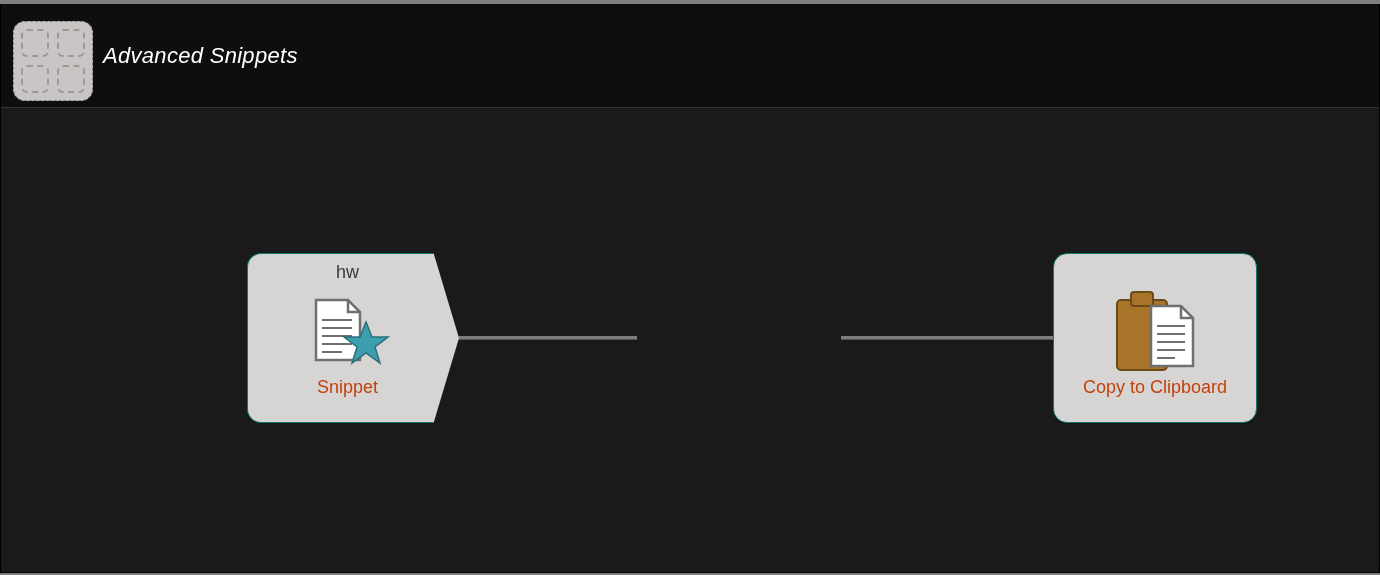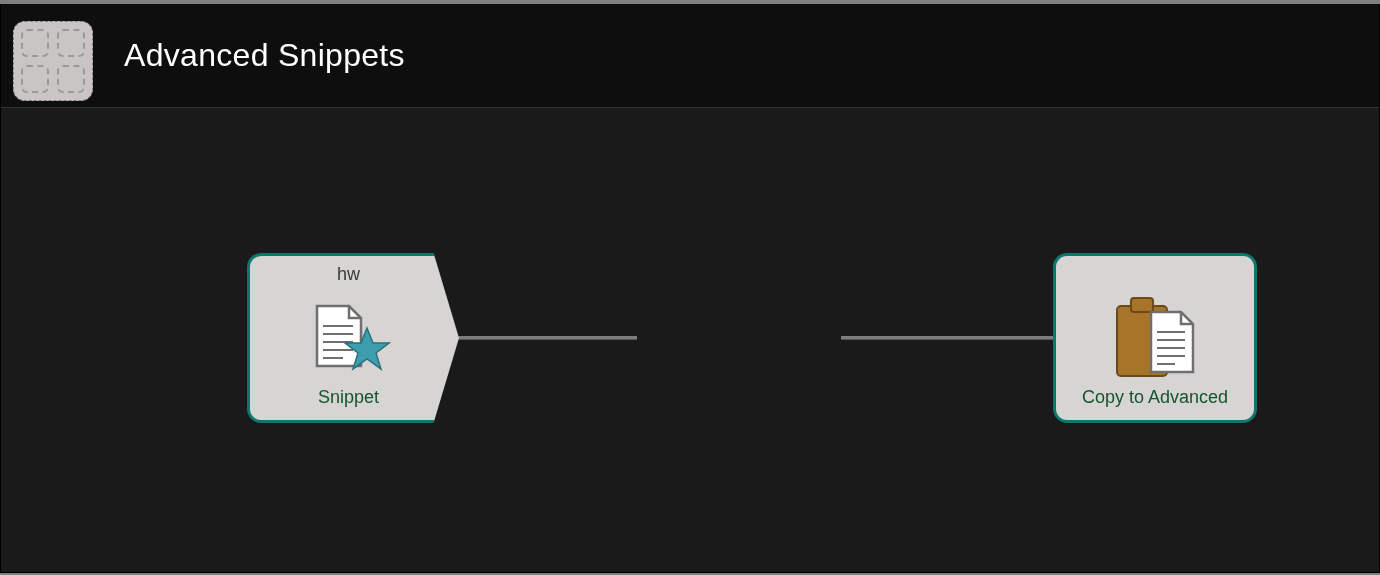--- a/index.html
+++ b/index.html
@@ -48,24 +48,25 @@
   .header-icon-outer .cell {
     width: 28px;
     height: 28px;
     margin: 4px;
     border-radius: 6px;
     border: 2px dashed #9b9896;
     box-sizing: border-box;
   }
   .workflow-title {
     color: #fff;
-    font-size: 32px;
+    font-size: 22px;
     font-weight: 500;
-    margin-left: 31px;
+    margin-left: 10px;
     letter-spacing: 0.3px;
+    font-style: italic;
   }
 
   
   .canvas {
     position: absolute;
     left: 0; right: 0;
     top: 104px; bottom: 0;
   }
 
   
@@ -78,44 +79,44 @@
   }
   .conn1 { left: 454px; width: 182px; }
   .conn2 { left: 840px; width: 212px; }
 
   
   .node {
     position: absolute;
     width: 204px;
     height: 170px;
     background: #d7d5d4;
-    border: 3px solid #0f766e;
+    border: 1px solid #0f766e;
     border-radius: 14px;
     box-sizing: border-box;
     box-shadow: 0 1px 0 rgba(0,0,0,0.3);
     display: flex;
     flex-direction: column;
     align-items: center;
   }
   .node-title {
     color: #3a3a3a;
     font-size: 18px;
     margin-top: 8px;
     min-height: 22px;
   }
   .node-icon-wrap {
     flex: 1;
     display: flex;
     align-items: center;
     justify-content: center;
   }
   .node-label {
-    color: #14532d;
+    color: #c2410c;
     font-size: 18px;
-    margin-bottom: 12px;
+    margin-bottom: 24px;
   }
 
   
   .node-trigger {
     left: 246px;
     top: 145px;
     border-radius: 14px 0 0 14px;
     border-right: none;
     width: 212px;
     clip-path: polygon(0 0, 88% 0, 100% 50%, 88% 100%, 0 100%);
@@ -192,17 +193,17 @@
             <path d="M2 2 h30 l12 12 v48 h-42 z" fill="#fff" stroke="#6f6f6f" stroke-width="2.5"></path>
             <path d="M32 2 v12 h12" fill="none" stroke="#6f6f6f" stroke-width="2.5"></path>
             <line x1="8" y1="22" x2="36" y2="22" stroke="#6f6f6f" stroke-width="2"></line>
             <line x1="8" y1="30" x2="36" y2="30" stroke="#6f6f6f" stroke-width="2"></line>
             <line x1="8" y1="38" x2="36" y2="38" stroke="#6f6f6f" stroke-width="2"></line>
             <line x1="8" y1="46" x2="36" y2="46" stroke="#6f6f6f" stroke-width="2"></line>
             <line x1="8" y1="54" x2="26" y2="54" stroke="#6f6f6f" stroke-width="2"></line>
           </g>
         </svg>
       </div>
-      <div class="node-label">Copy to Advanced</div>
+      <div class="node-label">Copy to Clipboard</div>
     </div>
 
   </div>
 </div>
 
 </body></html>

